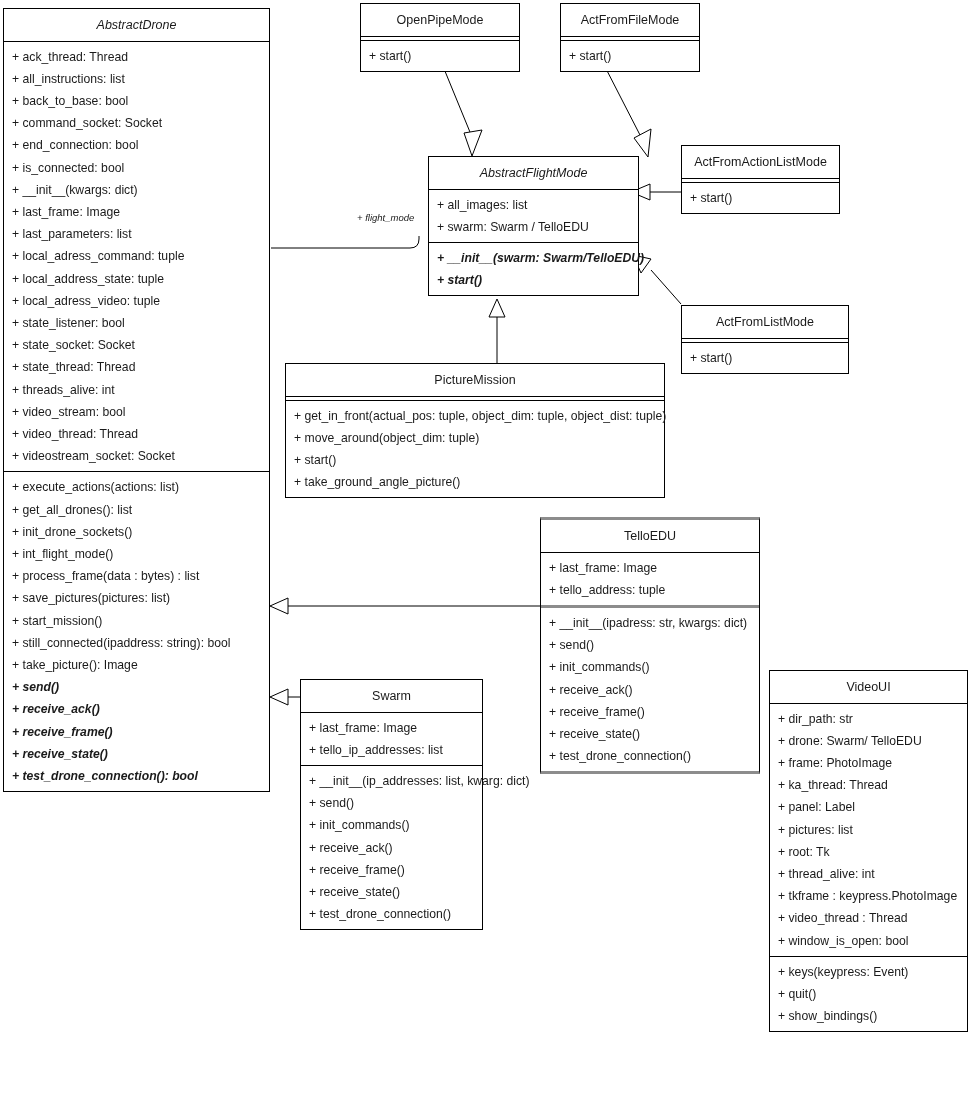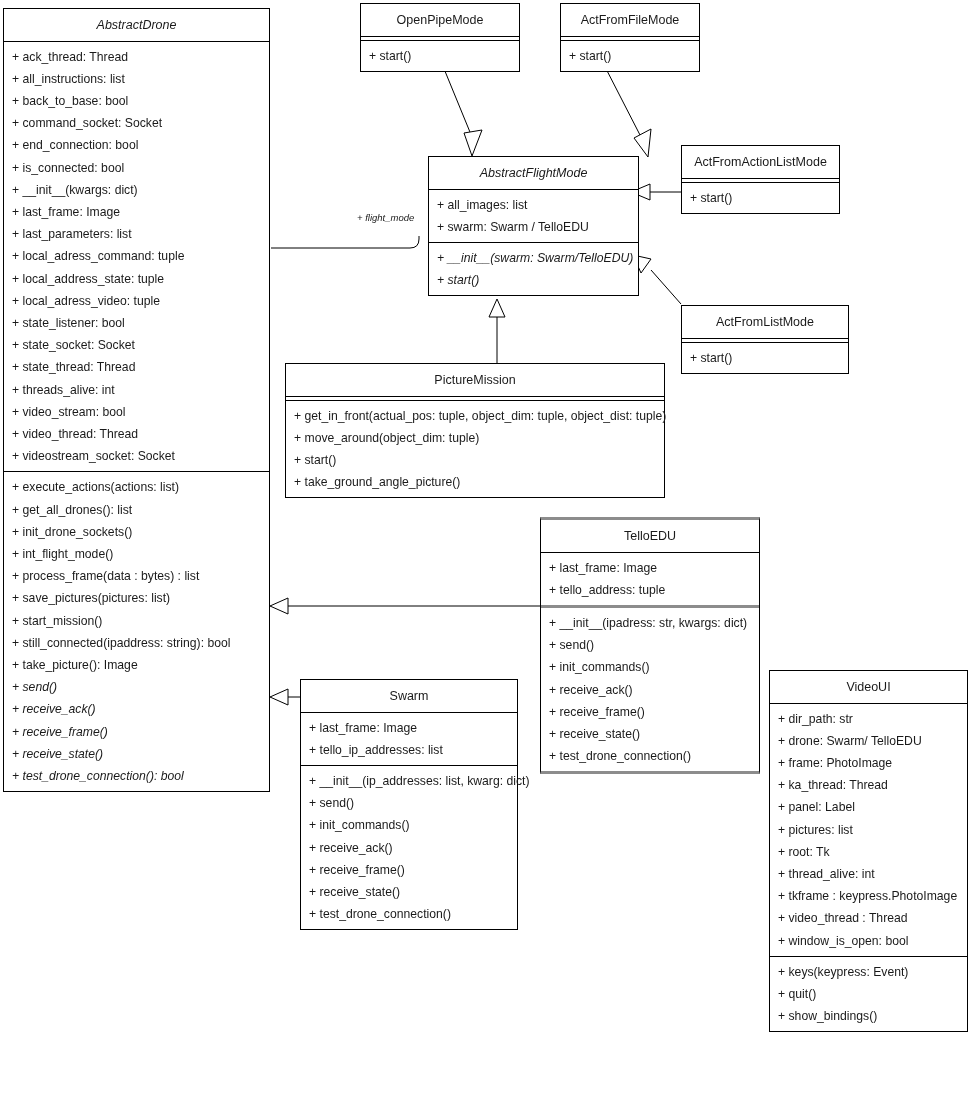--- a/index.html
+++ b/index.html
@@ -70,20 +70,21 @@
   }
   .member {
     font-size: 12.2px;
     line-height: 1;
     padding: 5px 6px 5px 8px;
     white-space: nowrap;
     color: #1a1a1a;
   }
   .member.italic {
     font-style: italic;
+    font-weight: bold;
   }
   .edge-label {
     position: absolute;
     font-size: 9.5px;
     line-height: 1;
     color: #1a1a1a;
     white-space: nowrap;
     background: #ffffff;
     padding: 1px 2px;
     z-index: 6;
@@ -248,21 +249,21 @@
       <div class="member">+ __init__(ipadress: str, kwargs: dict)</div>
       <div class="member">+ send()</div>
       <div class="member">+ init_commands()</div>
       <div class="member">+ receive_ack()</div>
       <div class="member">+ receive_frame()</div>
       <div class="member">+ receive_state()</div>
       <div class="member">+ test_drone_connection()</div>
     </div>
   </div>
 
-  <div class="uml-class" style="left:300px; top:679px; width:218px;">
+  <div class="uml-class" style="left:300px; top:679px; width:183px;">
     <div class="cls-title">Swarm</div>
     <div class="sep"></div>
     <div class="compartment">
       <div class="member">+ last_frame: Image</div>
       <div class="member">+ tello_ip_addresses: list</div>
     </div>
     <div class="sep"></div>
     <div class="compartment">
       <div class="member">+ __init__(ip_addresses: list, kwarg: dict)</div>
       <div class="member">+ send()</div>

